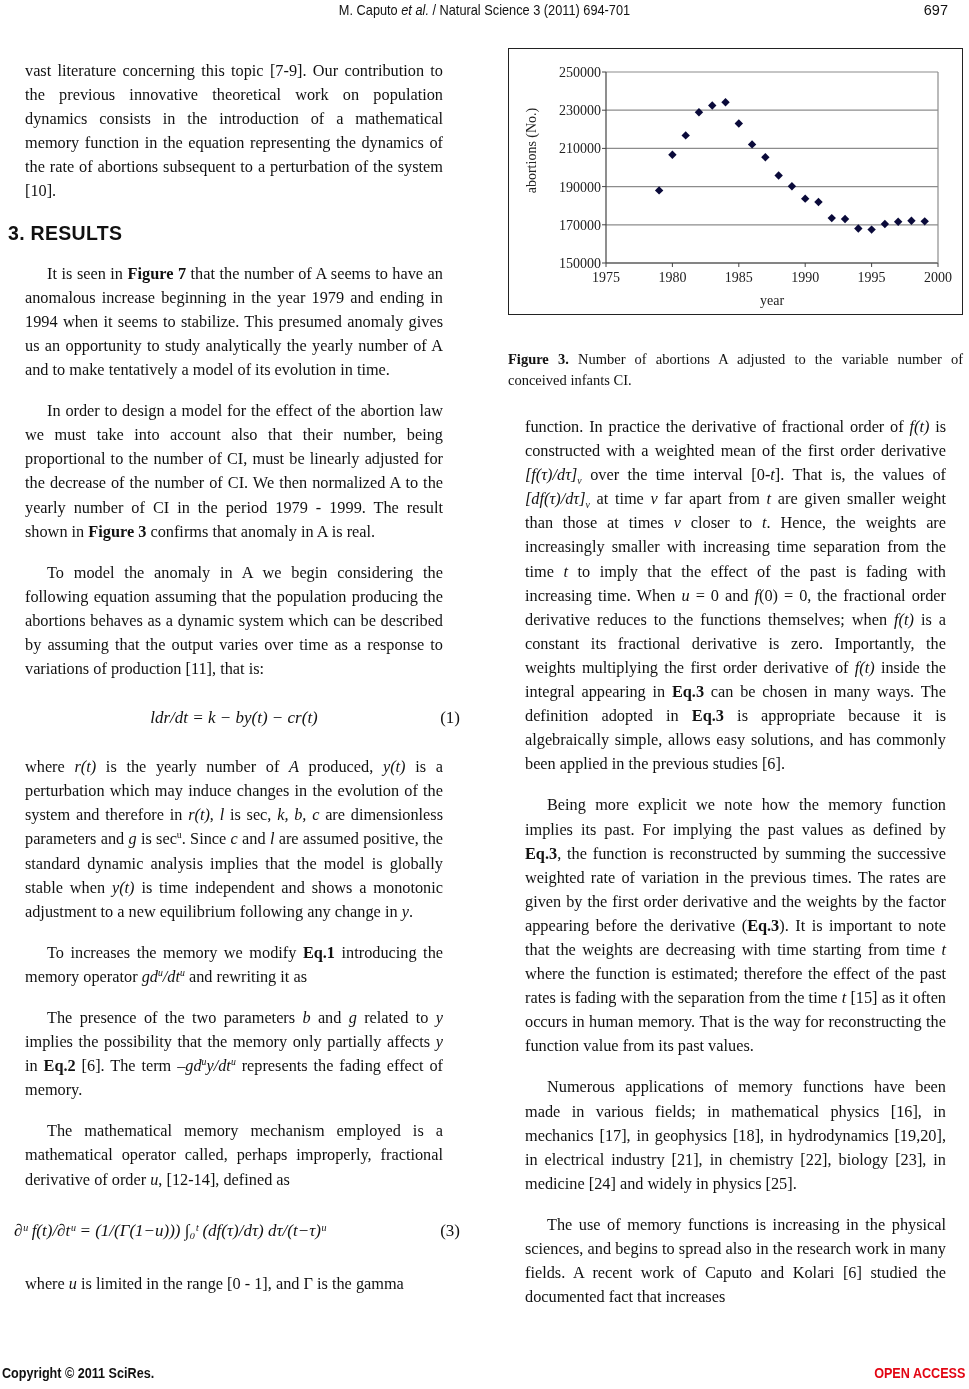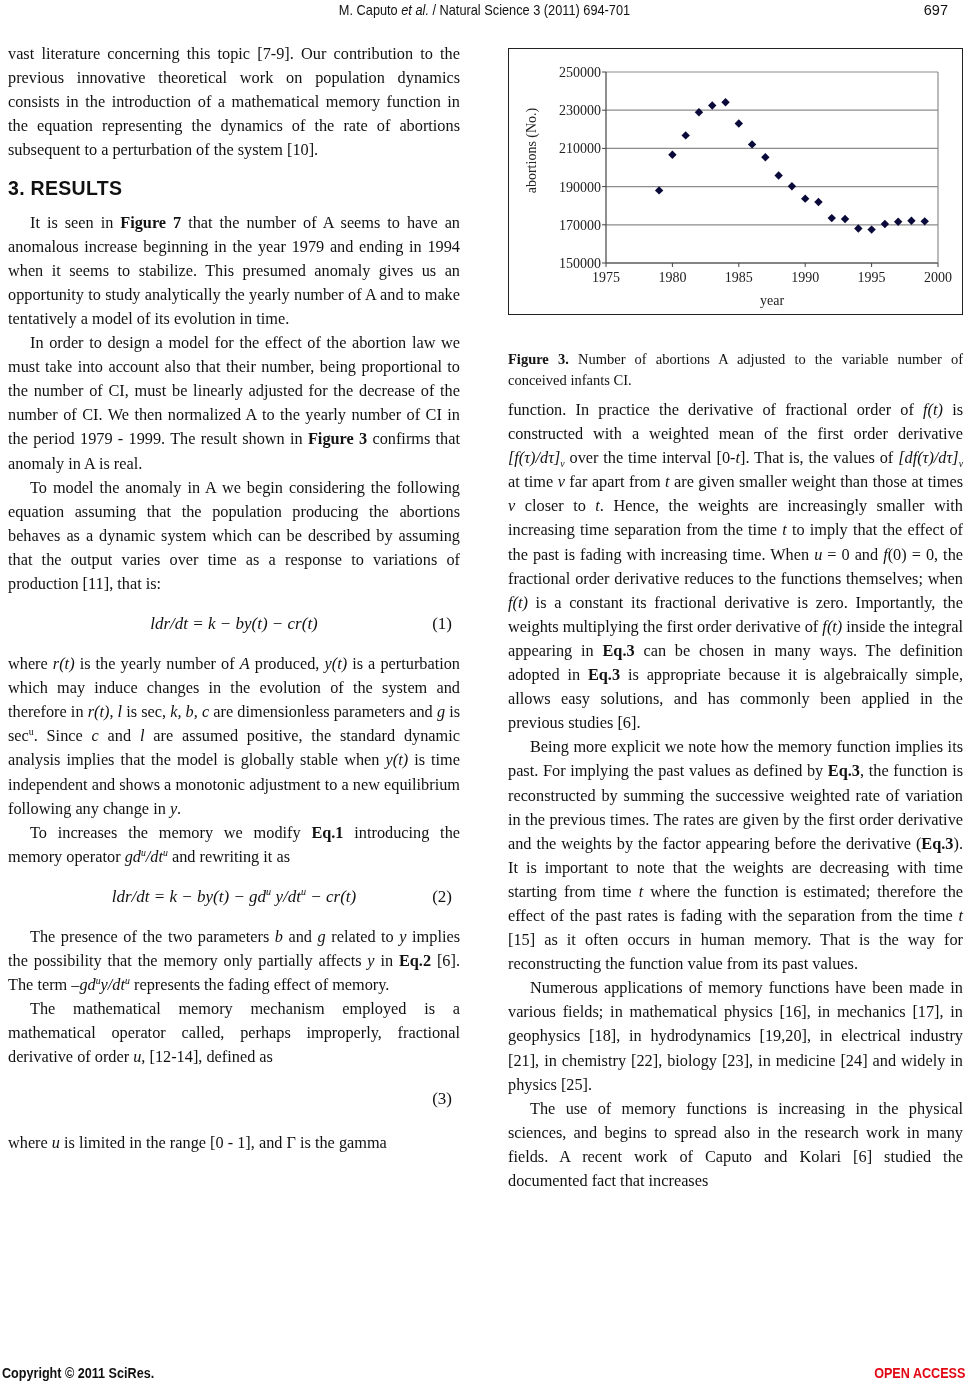--- a/index.html
+++ b/index.html
@@ -5,28 +5,28 @@
   html, body { margin: 0; padding: 0; background: #ffffff; }
   body { width: 969px; height: 1389px; position: relative; overflow: hidden; color: #111; }
 
   .running-head { position: absolute; top: 0; left: 0; width: 954px; height: 22px; font-family: "Liberation Sans", sans-serif; font-size: 14.5px; }
   .running-head .title { position: absolute; left: 0; width: 969px; top: 2px; text-align: center; transform: scaleX(0.88); }
   .running-head .pageno { position: absolute; right: 6px; top: 2px; }
 
   .col { position: absolute; font-family: "Liberation Serif", serif; font-size: 16.3px; line-height: 24.1px; text-align: justify; }
   .col-left { left: 8px; top: 42px; width: 452px; }
   .col-right { left: 508px; top: 42px; width: 455px; }
-  .col p { margin: 0; text-indent: 0; }
+  .col p { margin: 17px; text-indent: 0; }
   .col p.ind { text-indent: 1.35em; }
   .col b { font-weight: bold; }
   .col i { }
 
   .section-head { font-family: "Liberation Sans", sans-serif; font-weight: bold; font-size: 19.5px; margin: 14px 0 10px 0 !important; text-align: left; letter-spacing: 0.3px; }
 
-  .eq { position: relative; height: 40px; margin: 8px 8px; font-family: "Liberation Serif", serif; font-style: italic; font-size: 17px; }
+  .eq { position: relative; height: 40px; margin: 8px 0; font-family: "Liberation Serif", serif; font-style: italic; font-size: 17px; }
   .eq .body { position: absolute; left: 0; width: 100%; text-align: center; top: 8px; }
   .eq .num { position: absolute; right: 0; top: 8px; font-style: normal; }
   .eq.eq3 .body { text-align: left; left: 6px; }
 
   
   .chart-box { position: absolute; left: 508px; top: 48px; width: 455px; height: 267px; border: 1px solid #222; box-sizing: border-box; background: #fff; }
   .chart-svg { position: absolute; left: 0; top: 0; }
   .caption { position: absolute; left: 508px; top: 349px; width: 455px; font-family: "Liberation Serif", serif; font-size: 14.5px; line-height: 21px; text-align: justify; }
 
   .footer { position: absolute; top: 1365px; left: 0; width: 969px; height: 22px; font-family: "Liberation Sans", sans-serif; font-weight: bold; font-size: 14px; }
@@ -52,30 +52,27 @@
 
   <div class="eq">
     <div class="body">ldr/dt = k − by(t) − cr(t)</div>
     <div class="num">(1)</div>
   </div>
 
   <p><span>where </span><i>r(t)</i><span> is the yearly number of </span><i>A</i><span> produced, </span><i>y(t)</i><span> is a perturbation which may induce changes in the evolution of the system and therefore in </span><i>r(t)</i><span>, </span><i>l</i><span> is sec, </span><i>k, b, c</i><span> are dimensionless parameters and </span><i>g</i><span> is sec</span><sup>u</sup><span>. Since </span><i>c</i><span> and </span><i>l</i><span> are assumed positive, the standard dynamic analysis implies that the model is globally stable when </span><i>y(t)</i><span> is time independent and shows a monotonic adjustment to a new equilibrium following any change in </span><i>y</i><span>.</span></p>
 
   <p class="ind"><span>To increases the memory we modify </span><b>Eq.1</b><span> introducing the memory operator </span><i>gd</i><sup><i>u</i></sup><i>/dt</i><sup><i>u</i></sup><span> and rewriting it as</span></p>
 
-  <div class="eq">
-    <div class="body"><span>ldr/dt = k − by(t) − gd</span><sup>u</sup><span> y/dt</span><sup>u</sup><span> − cr(t)</span></div>
-    <div class="num">(2)</div>
-  </div>
 
   <p class="ind"><span>The presence of the two parameters </span><i>b</i><span> and </span><i>g</i><span> related to </span><i>y</i><span> implies the possibility that the memory only partially affects </span><i>y</i><span> in </span><b>Eq.2</b><span> [6]. The term </span><i>–gd</i><sup><i>u</i></sup><i>y/dt</i><sup><i>u</i></sup><span> represents the fading effect of memory.</span></p>
 
   <p class="ind"><span>The mathematical memory mechanism employed is a mathematical operator called, perhaps improperly, fractional derivative of order </span><i>u</i><span>, [12-14], defined as</span></p>
 
   <div class="eq eq3" style="height:46px;">
+    <div class="body" style="top:10px;">∂ᵘ f(t)/∂tᵘ = (1/(Γ(1−u))) ∫₀ᵗ (df(τ)/dτ) dτ/(t−τ)ᵘ</div>
     <div class="num" style="top:10px;">(3)</div>
   </div>
 
   <p><span>where </span><i>u</i><span> is limited in the range [0 - 1], and Γ is the gamma</span></p>
 </div>
 
 <div class="chart-box">
   <svg class="chart-svg" id="chart-svg" width="455" height="267">
       <line x1="97" x2="429" y1="214" y2="214" stroke="#8c8c8c" stroke-width="1.2"></line>
       <line x1="93" x2="97" y1="214" y2="214" stroke="#444" stroke-width="1"></line>

